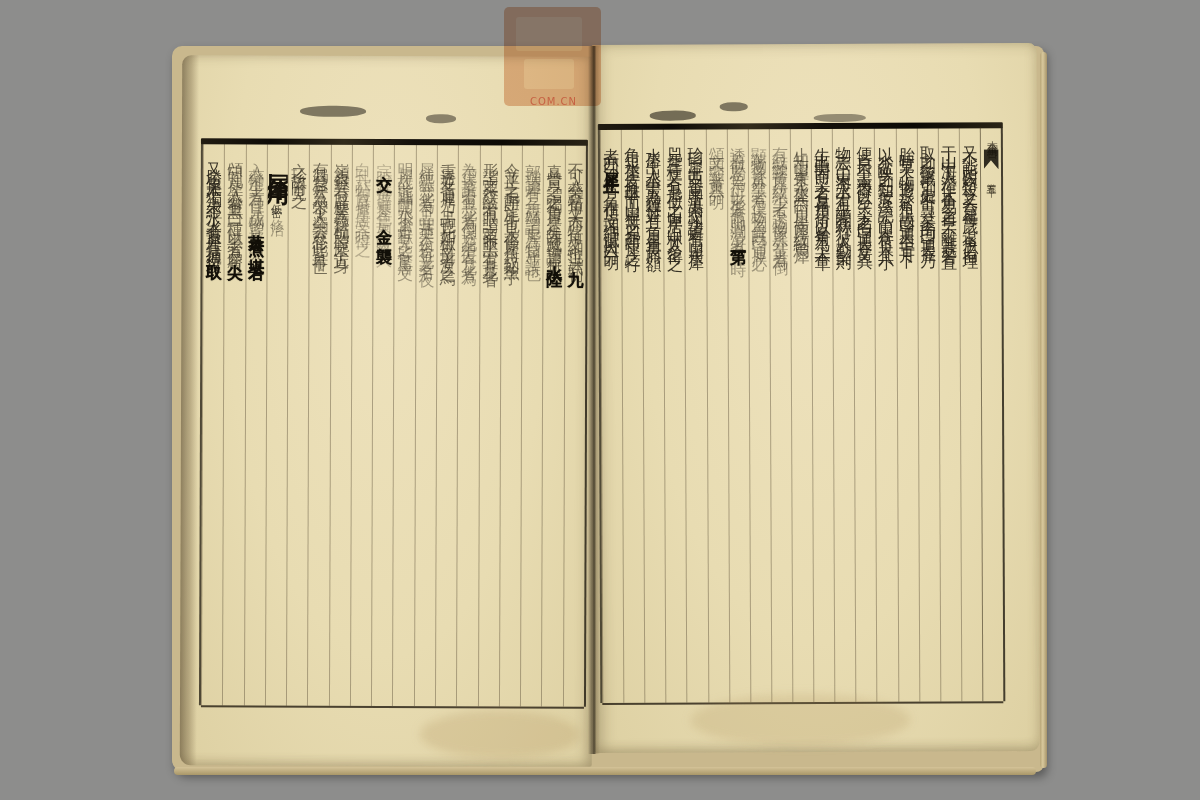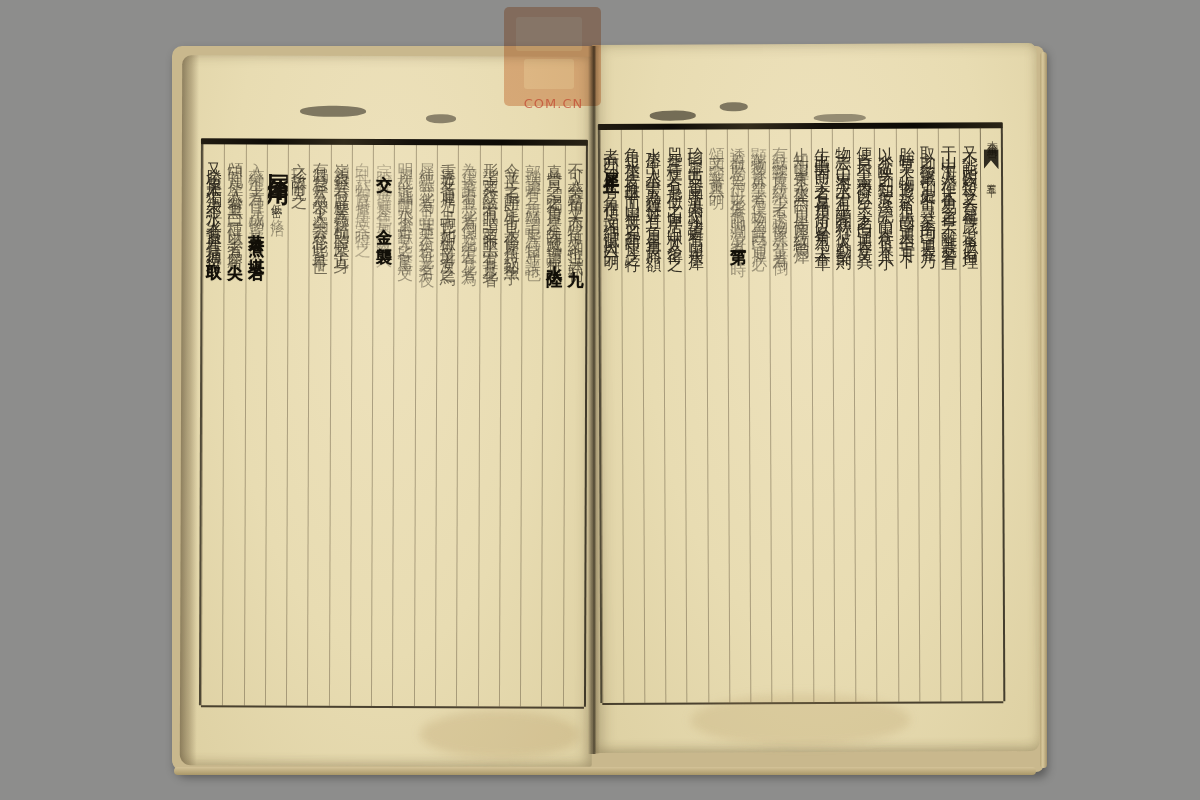--- a/index.html
+++ b/index.html
@@ -67,21 +67,21 @@
   
   .smudge{position:absolute;background:#14100a;border-radius:45%;}
   .stain{position:absolute;border-radius:50%;filter:blur(5px);}
   
   .seal{position:absolute;left:504px;top:7px;width:97px;height:99px;border-radius:5px;
        background:rgba(208,110,48,.42);mix-blend-mode:multiply;}
   .seal .glyph{position:absolute;background:rgba(255,238,218,.38);border-radius:3px;}
   .seal .g1{left:12px;top:10px;width:66px;height:34px;}
   .seal .g2{left:20px;top:52px;width:50px;height:30px;}
   .seal-caption{position:absolute;left:506px;top:96px;width:95px;text-align:center;
-       font-size:13px;letter-spacing:1px;color:rgba(190,60,40,.65);}
+       font-size:10px;letter-spacing:1px;color:rgba(190,60,40,.65);}
 </style>
 </head>
 <body>
 
 <div class="stack"></div>
 
 <div class="leaf leaf-left">
   <div class="worn-edge"></div>
   <div class="frame frame-left">
     <div class="cols">

